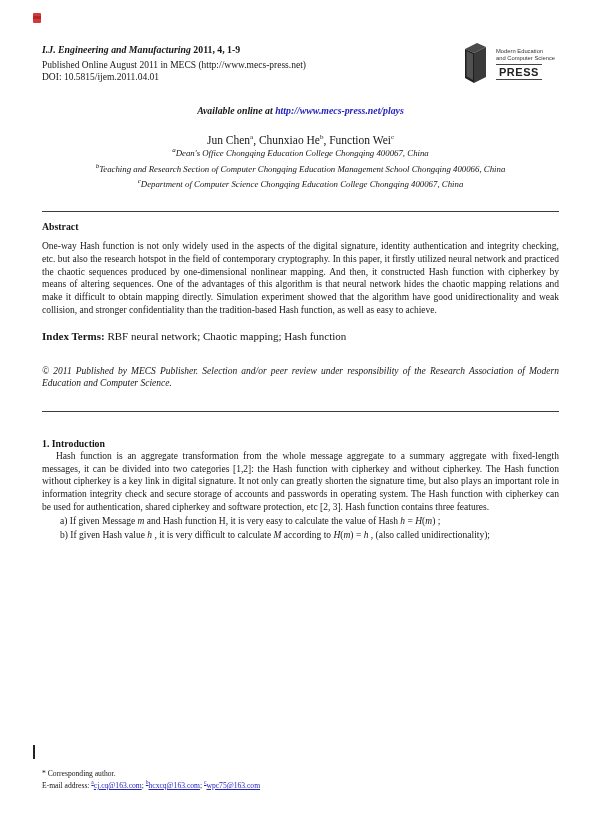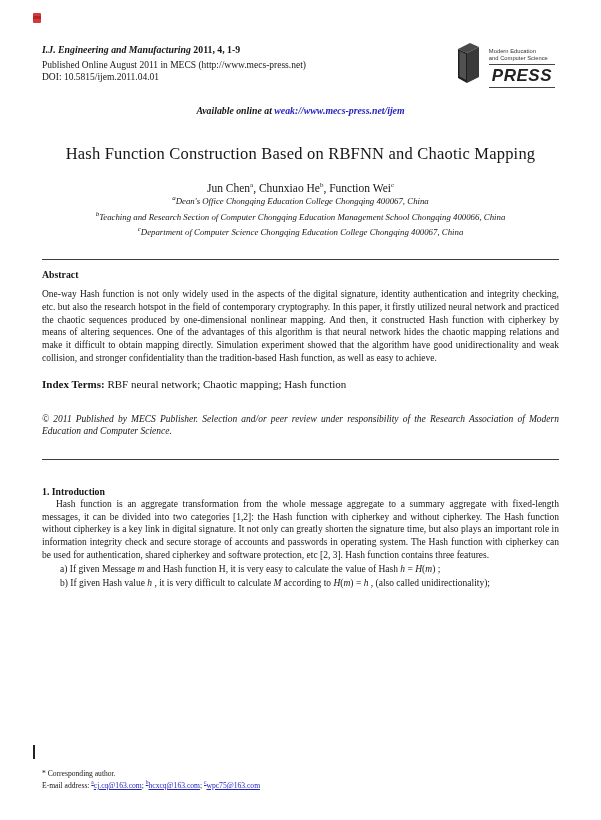--- a/index.html
+++ b/index.html
@@ -28,21 +28,21 @@
     width: 517px;
   }
   .header-row { display: flex; justify-content: space-between; align-items: flex-start; gap: 32px; }
   .header-left { font-size: 9.5px; line-height: 1.28; }
   .journal-line { font-size: 9.8px; margin-bottom: 2px; }
   .logo { display: flex; align-items: flex-start; gap: 4px; margin-top: -4px; margin-right: 4px; }
   .logo-text { font-family: "Liberation Sans", sans-serif; padding-top: 8px; }
   .logo-small { font-size: 5.8px; color: #333; line-height: 1.25; }
   .logo-press {
     display: inline-block;
-    font-size: 17px; font-weight: bold; font-style: italic;
+    font-size: 11px; font-weight: bold; 
     border-top: 1px solid #444; border-bottom: 1px solid #444;
     padding: 1px 3px; margin-top: 2px; letter-spacing: 0.5px; color: #222;
   }
   .available { text-align: center; font-size: 9.8px; margin-top: 13px; }
   .link { color: #2323c0; }
   .emails .link, .emails sup { color: #2323c0; text-decoration: underline; }
   .title { text-align: center; font-size: 16.5px; margin-top: 28px; letter-spacing: 0.2px; }
   .authors { text-align: center; font-size: 11.5px; margin-top: 17px; }
   .authors sup, .affil sup { font-size: 7px; }
   .affiliations { text-align: center; font-size: 8.8px; }
@@ -98,23 +98,22 @@
           </svg>
         </span>
         <span class="logo-text">
           <div class="logo-small">Modern Education</div>
           <div class="logo-small">and Computer Science</div>
           <span class="logo-press">PRESS</span>
         </span>
       </div>
     </div>
 
-    <div class="available"><span style="font-style: italic; font-weight: bold;">Available online at </span><span class="link" style="font-style: italic; font-weight: bold;">weak://www.mecs-press.net/ijem</span></div>
+    <div class="available"><span style="font-style: italic; font-weight: bold;">Available online at </span><span class="link" style="font-style: italic; font-weight: bold;">http://www.mecs-press.net/plays</span></div>
 
-    <h1 class="title" style="font-weight: normal;">Hash Function Construction Based on RBFNN and Chaotic Mapping</h1>
 
     <div class="authors"><span>Jun Chen</span><sup>a</sup><span>, </span><span>Chunxiao He</span><sup>b</sup><span>, </span><span>Function Wei</span><sup>c</sup></div>
 
     <div class="affiliations">
       <div class="affil"><sup>a</sup><span style="font-style: italic;">Dean's Office Chongqing Education College Chongqing 400067, China</span></div>
       <div class="affil"><sup>b</sup><span style="font-style: italic;">Teaching and Research Section of Computer Chongqing Education Management School Chongqing 400066, China</span></div>
       <div class="affil"><sup>c</sup><span style="font-style: italic;">Department of Computer Science Chongqing Education College Chongqing 400067, China</span></div>
     </div>
 
     <div class="rule rule-1"></div>

